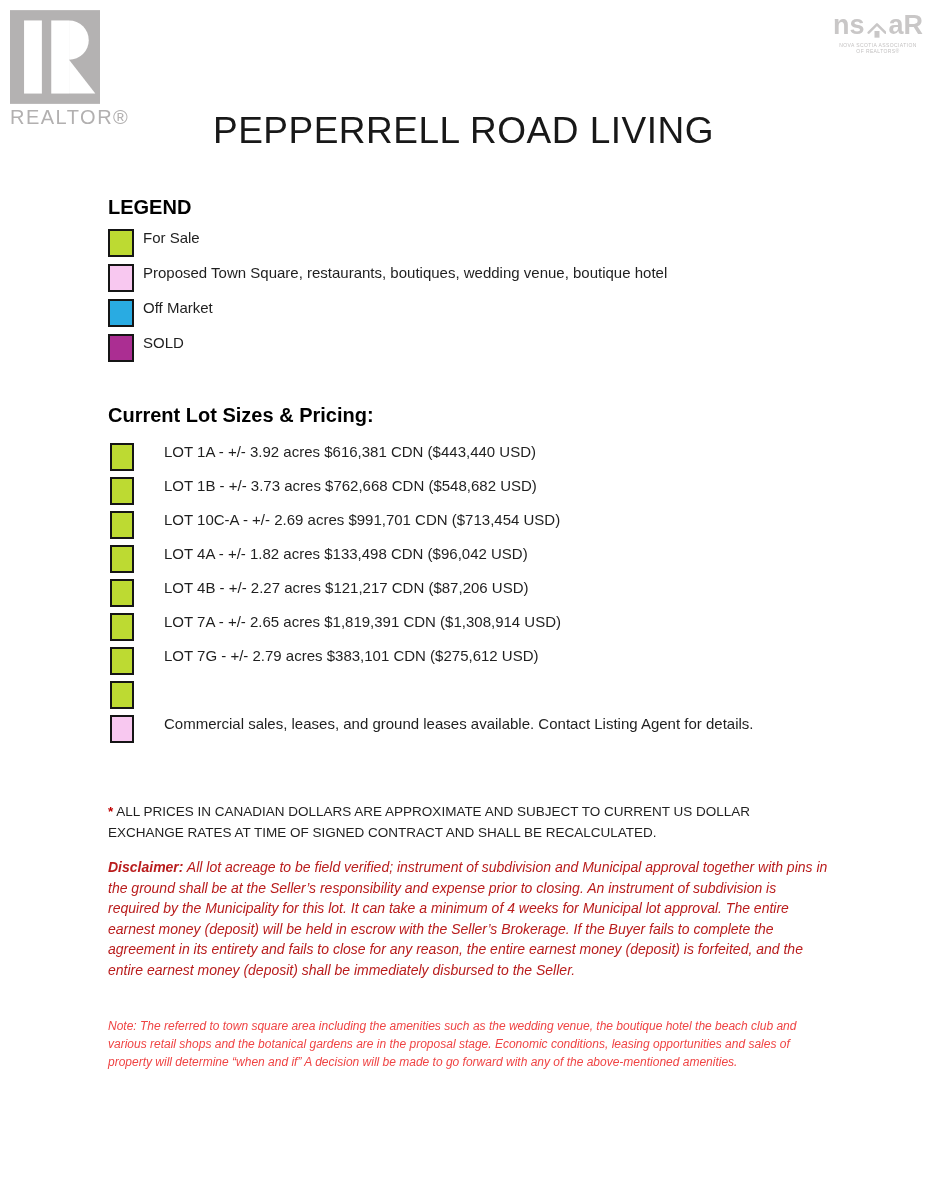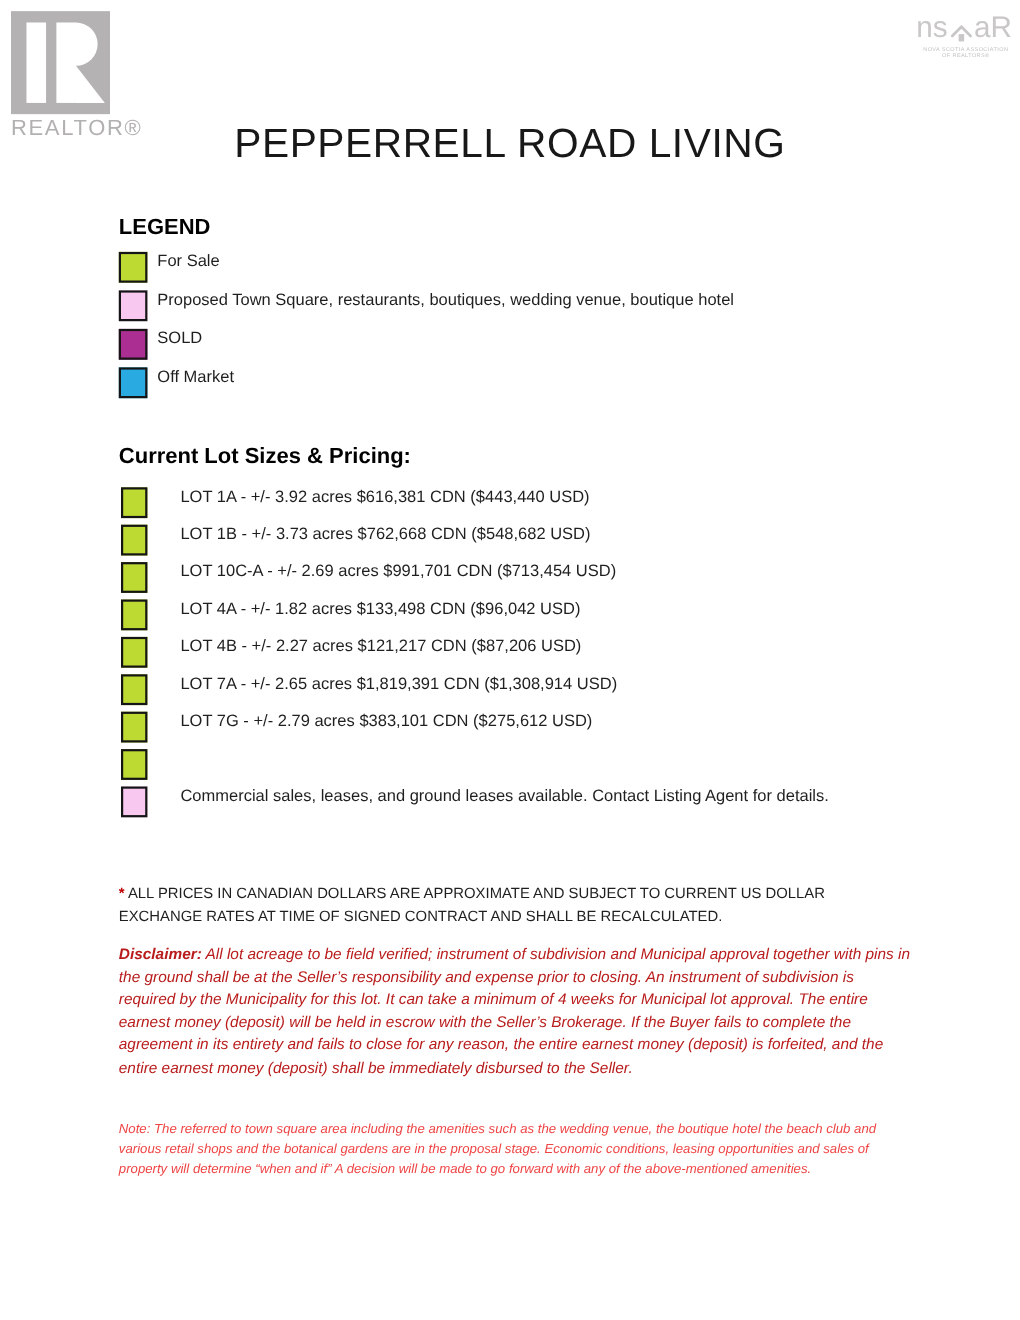--- a/index.html
+++ b/index.html
@@ -16,21 +16,21 @@
   
   .realtor-logo{position:absolute;left:10px;top:10px;width:104px;text-align:left;}
   .realtor-mark{display:block;}
   .realtor-word{
     font-size:20px;letter-spacing:1.5px;color:#b2b0b0;
     margin-top:2px;white-space:nowrap;
   }
 
   
   .nsar-logo{position:absolute;left:833px;top:12px;width:90px;text-align:center;color:#c9c7c7;}
-  .nsar-word{display:flex;align-items:flex-end;font-size:27px;line-height:1;gap:2px;font-weight:400;}
+  .nsar-word{display:flex;align-items:flex-end;font-size:27px;line-height:1;gap:2px;font-weight:700;}
   .nsar-house{position:relative;top:2px;}
   .nsar-tagline{font-size:5px;letter-spacing:0.4px;margin-top:3px;line-height:6px;color:#c4c2c2;}
 
   
   .page-title{
     position:absolute;top:110px;left:0;width:100%;
     text-align:center;font-size:37px;color:#181818;
     letter-spacing:0.5px;font-weight:400;
   }
 
@@ -101,26 +101,26 @@
 
     <div class="legend-row">
       <span class="swatch" style="background-color: rgb(189, 218, 50);"></span>
       <span class="row-label">For Sale</span>
     </div>
     <div class="legend-row">
       <span class="swatch" style="background-color: rgb(248, 200, 240);"></span>
       <span class="row-label">Proposed Town Square, restaurants, boutiques, wedding venue, boutique hotel</span>
     </div>
     <div class="legend-row">
+      <span class="swatch" style="background-color: rgb(41, 171, 226);"></span>
+      <span class="row-label">Off Market</span>
+    </div>
+    <div class="legend-row">
       <span class="swatch" style="background-color: rgb(171, 46, 146);"></span>
       <span class="row-label">SOLD</span>
-    </div>
-    <div class="legend-row">
-      <span class="swatch" style="background-color: rgb(41, 171, 226);"></span>
-      <span class="row-label">Off Market</span>
     </div>
   </div>
 
   <div class="pricing">
     <h2 class="section-heading">Current Lot Sizes &amp; Pricing:</h2>
 
     <div class="price-row">
       <span class="swatch" style="background-color: rgb(189, 218, 50);"></span>
       <span class="row-label">LOT 1A - +/- 3.92 acres $616,381 CDN ($443,440 USD)</span>
     </div>

